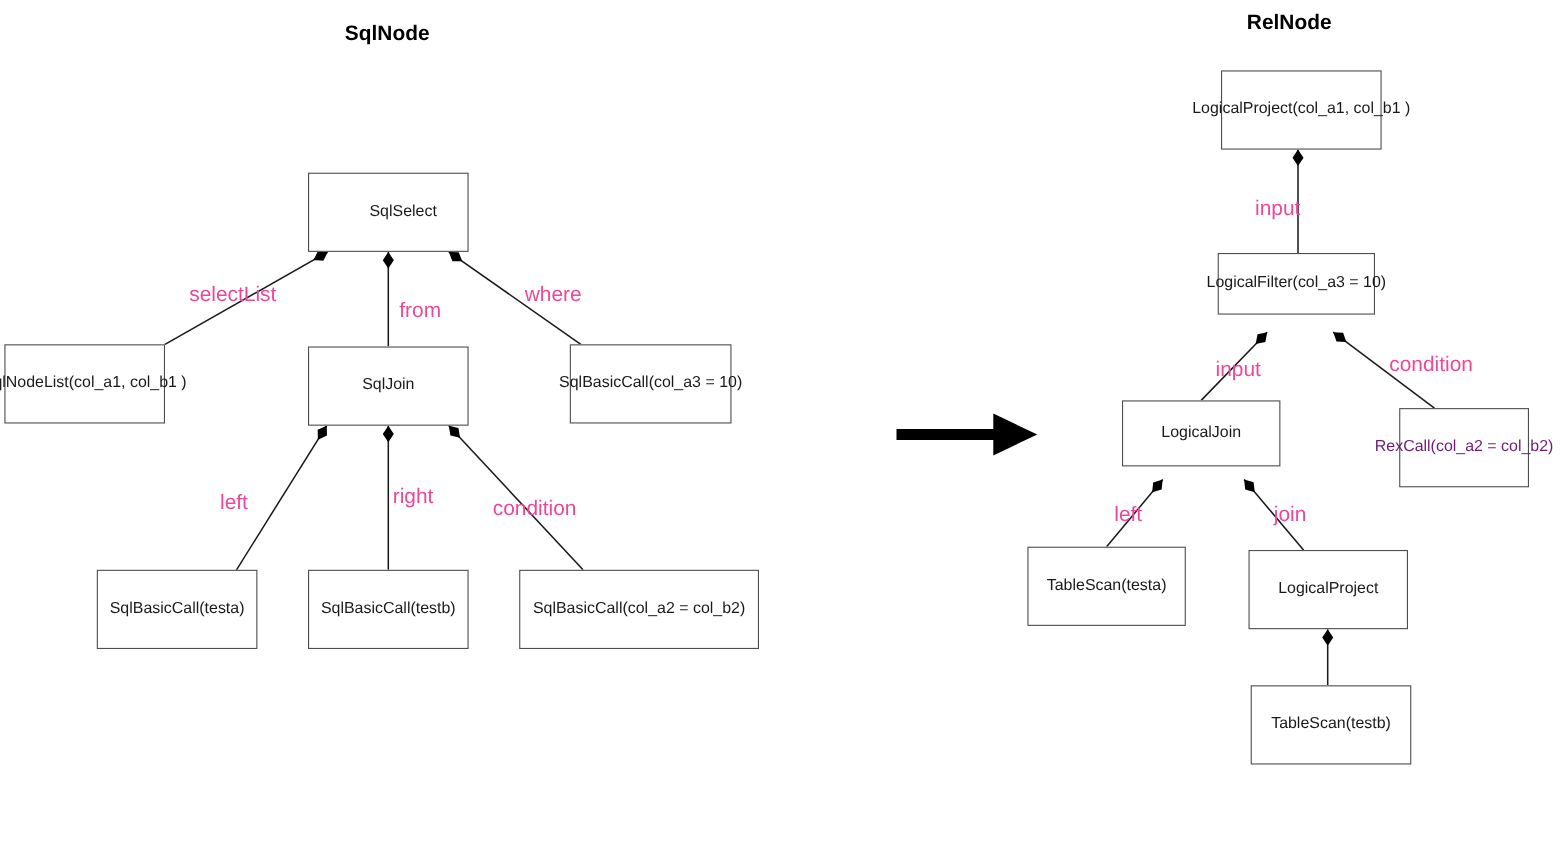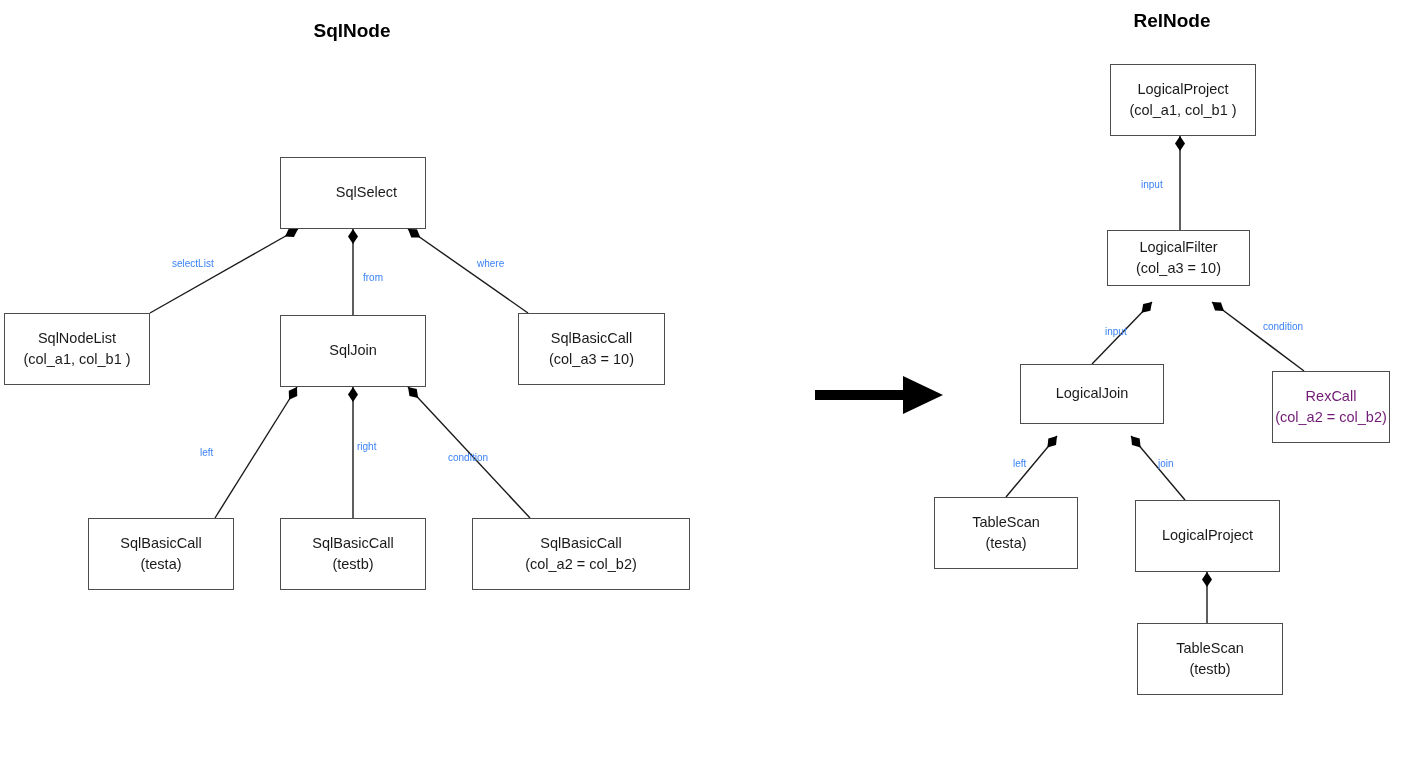--- a/index.html
+++ b/index.html
@@ -32,36 +32,36 @@
     color: #000000;
     white-space: nowrap;
     transform: translateX(-50%);
   }
   .node {
     position: absolute;
     box-sizing: border-box;
     border: 1.4px solid #4d4d4d;
     background: #ffffff;
     display: flex;
-    flex-direction: column;
+    flex-direction: row;
     align-items: center;
     justify-content: center;
     color: #1a1a1a;
     font-size: 14.5px;
     line-height: 1.45;
     text-align: center;
   }
   .node .l1, .node .l2 {
     display: block;
     white-space: nowrap;
   }
   .edge-label {
     position: absolute;
-    font-size: 10px;
-    color: #3b82f6;
+    font-size: 19px;
+    color: #ec4899;
     white-space: nowrap;
     background: transparent;
   }
   .watermark {
     position: absolute;
     font-size: 21px;
     color: #b0b0b0;
     white-space: nowrap;
     letter-spacing: 1px;
     font-family: "DejaVu Sans", sans-serif;

